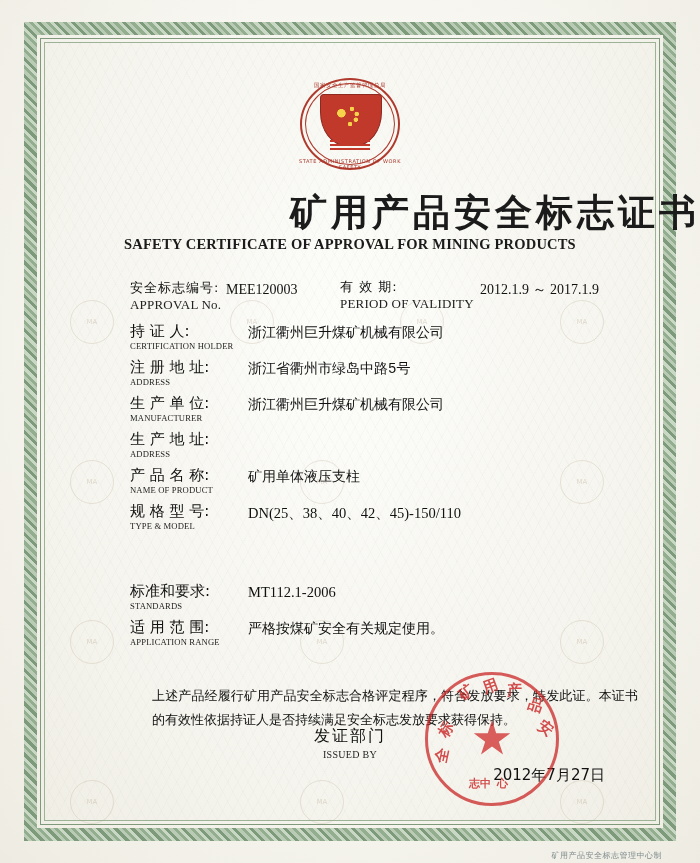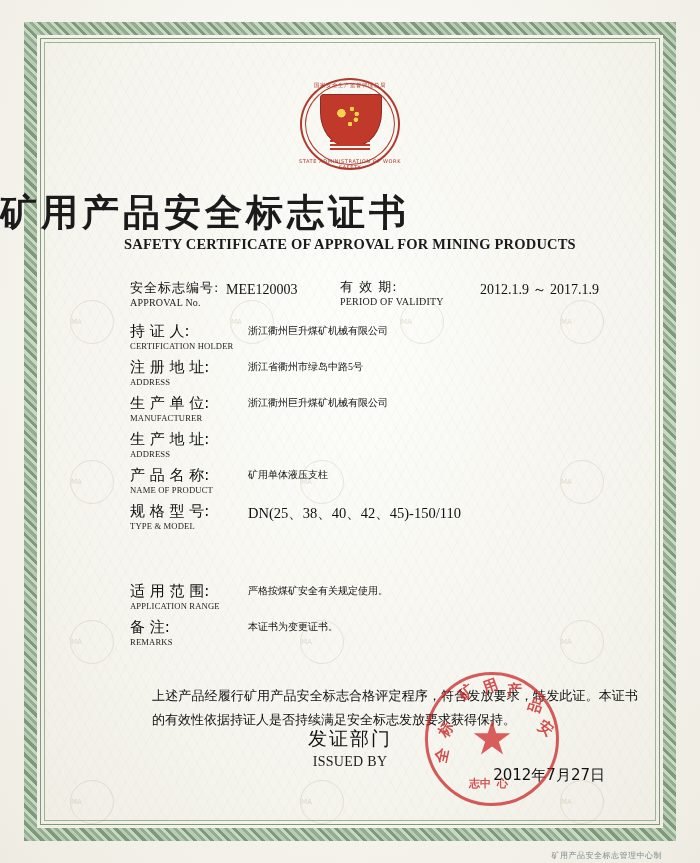--- a/index.html
+++ b/index.html
@@ -65,21 +65,21 @@
 
   
   .wm {
     position: absolute;
     width: 42px; height: 42px;
     border-radius: 50%;
     border: 1px solid rgba(168,150,120,0.22);
     color: rgba(168,150,120,0.30);
     font-size: 7px;
     line-height: 42px;
-    text-align: left;
+    text-align: center;
     font-family: "DejaVu Sans", sans-serif;
     pointer-events: none;
   }
 
   
   .emblem-wrap {
     position: absolute;
     left: 0; right: 0;
     top: 78px;
     display: flex;
@@ -138,21 +138,21 @@
     letter-spacing: 0.6px;
     font-family: "DejaVu Sans", sans-serif;
   }
   .emblem .arctop { top: 4px; }
   .emblem .arcbot { top: 80px; font-size: 5px; }
 
   
   .title-cn {
     position: absolute;
     left: 0; right: 0; top: 188px;
-    text-align: left;
+    text-align: right;
     font-size: 37px;
     font-weight: bold;
     letter-spacing: 4px;
     color: #1b1b1b;
     font-family: "DejaVu Sans", "Liberation Sans", sans-serif;
   }
   .title-en {
     position: absolute;
     left: 0; right: 0; top: 236px;
     text-align: center;
@@ -173,21 +173,21 @@
     font-size: 13px;
     color: #111;
   }
   .hdr .lbl-cn {
     font-family: "DejaVu Sans", sans-serif;
     font-size: 13px;
     letter-spacing: 1px;
   }
   .hdr .lbl-en {
     font-family: "Liberation Serif", serif;
-    font-size: 10px;
+    font-size: 13px;
     letter-spacing: 0.2px;
     color: #222;
   }
   .hdr-left { position: absolute; left: 0; top: 1px; }
   .hdr-left .val {
     position: absolute; left: 96px; top: 3px;
     font-family: "Liberation Serif", serif;
     font-size: 14px;
     white-space: nowrap;
   }
@@ -225,22 +225,22 @@
     left: 0; top: 19px;
     font-family: "Liberation Serif", serif;
     font-size: 8.6px;
     letter-spacing: 0.15px;
     color: #1d1d1d;
     white-space: nowrap;
   }
   .row .val {
     position: absolute;
     left: 118px; top: 2px;
-    font-family: Liberation Serif, serif;
-    font-size: 10px;
+    font-family: Liberation Mono, monospace;
+    font-size: 14px;
     color: #111;
     white-space: nowrap;
   }
   .row .val.mono {
     font-family: "Liberation Serif", serif;
     font-size: 14.5px;
   }
 
   .section-gap { height: 22px; }
 
@@ -259,27 +259,27 @@
 
   
   .issued {
     position: absolute;
     left: 0; right: 0;
     top: 726px;
     text-align: center;
   }
   .issued .cn {
     font-family: "DejaVu Sans", sans-serif;
-    font-size: 19px;
+    font-size: 16px;
     letter-spacing: 2px;
     color: #111;
   }
   .issued .en {
     font-family: "Liberation Serif", serif;
-    font-size: 14px;
+    font-size: 10px;
     letter-spacing: 0.3px;
     color: #1d1d1d;
     margin-top: 2px;
   }
   .date {
     position: absolute;
     right: 95px;
     top: 766px;
     font-family: "DejaVu Sans", sans-serif;
     font-size: 15px;
@@ -419,32 +419,32 @@
 
     <div class="row">
       <div class="lbl-cn">规 格 型 号:</div>
       <div class="lbl-en">TYPE &amp; MODEL</div>
       <div class="val mono">DN(25、38、40、42、45)-150/110</div>
     </div>
 
     <div class="section-gap"></div>
     <div class="section-gap"></div>
 
+    <div class="row">
+      <div class="lbl-cn">标准和要求:</div>
+      <div class="lbl-en">STANDARDS</div>
+      <div class="val mono">MT112.1-2006</div>
+    </div>
 
     <div class="row">
       <div class="lbl-cn">适 用 范 围:</div>
       <div class="lbl-en">APPLICATION RANGE</div>
       <div class="val">严格按煤矿安全有关规定使用。</div>
     </div>
 
-    <div class="row">
-      <div class="lbl-cn">备        注:</div>
-      <div class="lbl-en">REMARKS</div>
-      <div class="val">本证书为变更证书。</div>
-    </div>
 
   </div>
 
   <div class="para">上述产品经履行矿用产品安全标志合格评定程序，符合发放要求，特发此证。本证书的有效性依据持证人是否持续满足安全标志发放要求获得保持。</div>
 
   <div class="issued">
     <div class="cn">发证部门</div>
     <div class="en">ISSUED BY</div>
   </div>
 

